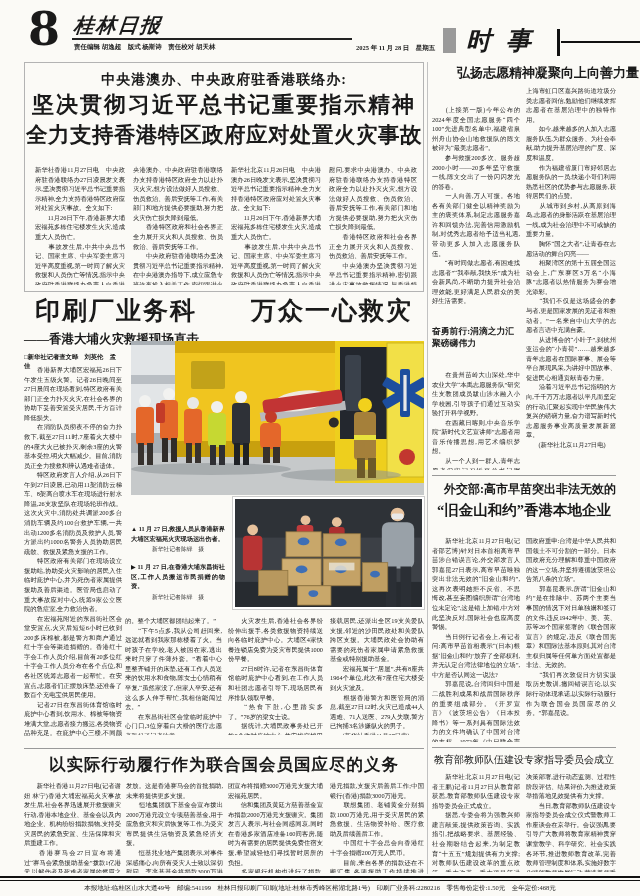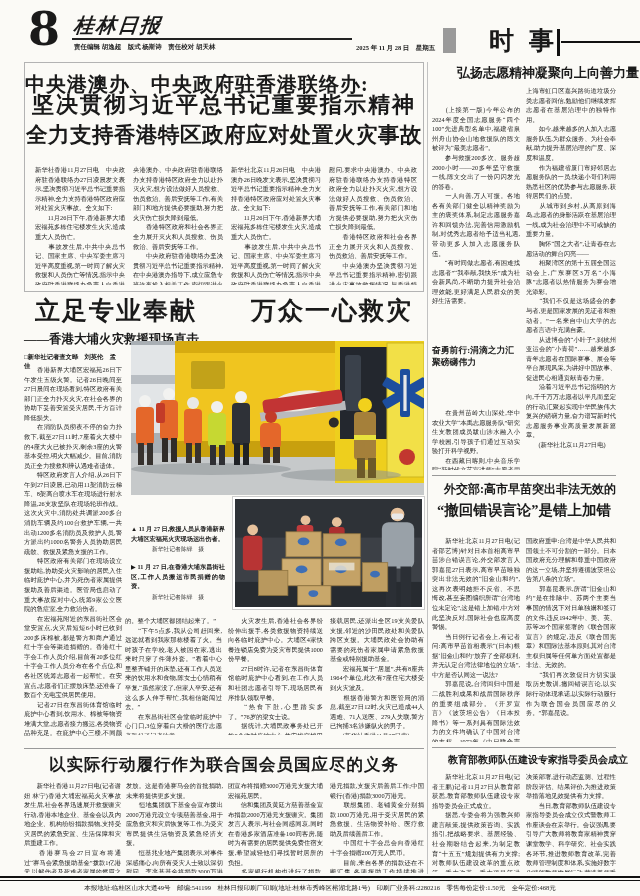--- a/index.html
+++ b/index.html
@@ -8,26 +8,26 @@
          font-family:"Liberation Serif","DejaVu Serif",serif; }
   .abs { position:absolute; }
   
   .pagenum { left:28px; top:2px; font-size:46px; font-weight:bold; font-family:"DejaVu Serif",serif; }
   .masthead { left:74px; top:12px; font-size:20px; font-weight:bold; font-style:italic;
               letter-spacing:2px; transform:skewX(-6deg); }
   .mast-rule { left:72px; top:38px; width:280px; height:1.5px; background:#222; }
   .editors { left:74px; top:43px; font-size:6.5px; font-weight:bold; color:#222; }
   .dateline { left:356px; top:44px; font-size:6.5px; font-weight:bold; }
   .gray-block { left:443px; top:28px; width:13px; height:25px; background:#9a9a9a; }
-  .section-title { left:489px; top:24px; font-size:25px; font-weight:bold; letter-spacing:15px; }
+  .section-title { left:466px; top:24px; font-size:25px; font-weight:bold; letter-spacing:15px;font-style:italic; }
   .section-vbar { left:557px; top:29px; width:3px; height:27px; background:#111; }
   .section-hline { left:561px; top:41px; width:79px; height:1.5px; background:#111; }
   
   .lead-box { left:24px; top:62px; width:400px; height:230px; border:1px solid #b3b3b3; background:#fbfaf6; }
-  .lead-kicker { left:0; top:8px; width:100%; font-size:20px; font-weight:bold; letter-spacing:1px; }
+  .lead-kicker { left:0; top:8px; width:100%; text-align:center; font-size:14px; font-weight:bold; letter-spacing:1px; }
   .lead-h1 { left:0; top:27px; width:100%; text-align:center; font-size:22px; font-weight:900;
              font-family:"Liberation Sans","DejaVu Sans",sans-serif; letter-spacing:2px; }
   .lead-h2 { left:0; top:57px; width:100%; text-align:center; font-size:21.5px; font-weight:900;
              font-family:"Liberation Sans","DejaVu Sans",sans-serif; letter-spacing:0.5px; }
   .ncol { font-size:6.3px; line-height:1.52; text-align:justify; white-space:pre-wrap;
           overflow:hidden; color:#222; }
   .lc { top:102px; height:120px; }
   .lc1 { left:10px;  width:90px; } .lc2 { left:108px; width:90px; }
   .lc3 { left:206px; width:90px; } .lc4 { left:304px; width:88px; }
   
@@ -49,29 +49,29 @@
   .don-rule { left:24px; top:748px; width:400px; height:1px; background:#999; }
   .don-h { left:24px; top:754px; width:400px; text-align:center; font-size:16.5px; font-weight:bold; letter-spacing:1px; }
   .dc { top:781px; height:92px; }
   .dc1 { left:24px;  width:97px; } .dc2 { left:126px; width:97px; }
   .dc3 { left:228px; width:95px; } .dc4 { left:330px; width:94px; }
   
   .vdiv { left:427px; top:62px; width:1px; height:812px; background:#c2c2c2; }
   .ra-h { left:432px; top:64px; width:184px; text-align:center; font-size:13px; font-weight:bold;margin-left:24px; }
   .ra-c1 { left:432px; top:86px; width:88px; height:384px; }
   .ra-c2 { left:526px; top:86px; width:90px; height:384px; }
-  .sub-h { font-size:8.8px; font-weight:bold; line-height:1.35; margin:20px 0; text-align:left; white-space:normal; }
+  .sub-h { font-size:8.8px; font-weight:bold; line-height:1.35; margin:1px 0; text-align:left; white-space:normal; }
   .flow { white-space:pre-wrap; }
   .rdiv1 { left:432px; top:475px; width:184px; height:1px; background:#999; }
   .rb-h1 { left:432px; top:481px; width:184px; text-align:right; font-size:12px; font-weight:bold; }
   .rb-h2 { left:432px; top:501px; width:184px; text-align:center; font-size:14.5px; font-weight:bold; }
   .rb-c1 { left:432px; top:536px; width:88px; height:206px; }
   .rb-c2 { left:526px; top:536px; width:90px; height:206px; }
   .rdiv2 { left:432px; top:747px; width:184px; height:1px; background:#999; }
-  .rc-h { left:448px; top:753px; width:184px; text-align:left; font-size:10px; font-weight:bold; }
+  .rc-h { left:432px; top:753px; width:184px; text-align:center; font-size:10px; font-weight:normal; }
   .rc-c1 { left:432px; top:772px; width:88px; height:100px; }
   .rc-c2 { left:526px; top:772px; width:90px; height:100px; }
   
   .foot-rule { left:0; top:876px; width:640px; height:5px; border-top:2.5px solid #111; border-bottom:1px solid #111; }
   .foot-text { left:0; top:884px; width:640px; text-align:center; font-size:6.5px; color:#222; }
 </style>
 </head>
 <body>
 
 <div class="abs pagenum">8</div>
@@ -95,21 +95,21 @@
 　　香港特区政府和社会各界正全力展开灭火和人员搜救、伤员救治、善后安抚等工作。
 　　中央政府驻香港联络办坚决贯彻习近平总书记重要指示精神,在中央港澳办指导下,成立应急专班连夜投入相关工作,密切跟进火灾事故救援情况,与香港特区政府保持密切沟通,并配合协调有关部门和地方提供必要援助,全力支持香港特区政府应对处置火灾事故。</div>
   <div class="abs ncol lc lc3">新华社北京11月26日电　中央港澳办26日晚发文表示,坚决贯彻习近平总书记重要指示精神,全力支持香港特区政府应对处置火灾事故。全文如下:
 　　11月26日下午,香港新界大埔宏福苑多栋住宅楼发生火灾,造成重大人员伤亡。
 　　事故发生后,中共中央总书记、国家主席、中央军委主席习近平高度重视,第一时间了解火灾救援和人员伤亡等情况,指示中央政府驻香港联络办负责人向香港特区行政长官李家超转达他对遇难人员和殉职消防员的哀悼、对遇难者家属和受灾人员的</div>
   <div class="abs ncol lc lc4">慰问,要求中央港澳办、中央政府驻香港联络办支持香港特区政府全力以赴扑灭火灾,想方设法做好人员搜救、伤员救治、善后安抚等工作,有关部门和地方提供必要援助,努力把火灾伤亡损失降到最低。
 　　香港特区政府和社会各界正全力展开灭火和人员搜救、伤员救治、善后安抚等工作。
 　　中央港澳办坚决贯彻习近平总书记重要指示精神,密切跟进火灾事故救援情况,与香港特区政府保持密切沟通,并协调有关部门和地方提供必要援助,全力支持香港特区政府应对处置火灾事故。</div>
 </div>
 
-<div class="abs feat-h">立足专业奉献　　万众一心救灾</div>
+<div class="abs feat-h">印刷厂业务科　　万众一心救灾</div>
 <div class="abs feat-sub">——香港大埔火灾救援现场直击</div>
 <div class="abs byline">□新华社记者查文晔　刘英伦　孟佳</div>
 <div class="abs ncol f-col1">　　香港新界大埔区宏福苑26日下午发生五级火警。记者26日晚间至27日晨间在现场看到,特区政府有关部门正全力扑灭火灾,在社会各界的协助下妥善安置受灾居民,千方百计降低损失。
 　　在消防队员彻夜不停的奋力扑救下,截至27日11时,7座着火大楼中的4座大火已被扑灭,剩余3座的火警基本受控,明火大幅减少。目前,消防员正全力搜救和辨认遇难者遗体。
 　　特区政府发言人介绍,从26日下午到27日凌晨,已动用11架消防云梯车、8架高台喷水车在现场进行射水降温,26支攻坚队在现场轮班作战。这次火灾中,消防处共调派200多台消防车辆及约100台救护车辆,一共出动1200多名消防员及救护人员,警方派出约1000名警务人员协助居民疏散、救援及紧急支援的工作。
 　　特区政府有关部门在现场设立援助站,协助受火灾影响的居民入住临时庇护中心,并为死伤者家属提供援助及善后渠道。医管局也启动了重大事故应对中心,统筹9家公立医院的急症室,全力救治伤者。
 　　在宏福苑附近的东昌街社区会堂安置点,火灾后短短6小时已收到200多床棉被,都是警方和商户通过红十字会等渠道捐赠的。香港红十字会工作人员介绍,目前有20多位红十字会工作人员分布在各个点位,和各社区统筹志愿者一起帮忙。在安置点,志愿者们正摆放床垫,还准备了数百个充电宝供居民使用。
 　　记者27日在东昌街体育馆临时庇护中心看到,饮用水、棉被等物资堆满大堂,志愿者接力搬运,各类物资品种充足。在庇护中心三楼,不同颜色的床垫整齐摆放,原本的活动室成为数百名受灾居民的“避风港”。
 　　大埔关爱队成员林奕权与其他队员连夜在东昌街社区会堂帮忙搬运物资、安置受灾居民。“物资都是大家一起筹的,有公司捐的,也有居民和朋友自己送来</div>
 
@@ -275,21 +275,21 @@
 　　从城市到乡村,从高原到海岛,志愿者的身影活跃在基层治理一线,成为社会治理中不可或缺的重要力量。
 　　胸怀“国之大者”,让青春在志愿活动的舞台闪亮——
 　　相聚湾区的第十五届全国运动会上,广东赛区3万名“小海豚”志愿者以热情服务为赛会增光添彩。
 　　“我们不仅是这场盛会的参与者,更是国家发展的见证者和推动者。”一名来自中山大学的志愿者言语中充满自豪。
 　　从进博会的“小叶子”,到杭州亚运会的“小青荷”……越来越多青年志愿者在国际赛事、展会等平台展现风采,为讲好中国故事、促进民心相通贡献青春力量。
 　　沿着习近平总书记指明的方向,千千万万志愿者以平凡而坚定的行动,汇聚起实现中华民族伟大复兴的磅礴力量,奋力谱写新时代志愿服务事业高质量发展新篇章。
 　　(新华社北京11月27日电)</div>
 
 <div class="abs rdiv1"></div>
 <div class="abs rb-h1">外交部:高市早苗突出非法无效的</div>
-<div class="abs rb-h2">“撤回错误言论”是错上加错</div>
+<div class="abs rb-h2">“旧金山和约”香港本地企业</div>
 <div class="abs ncol rb-c1">　　新华社北京11月27日电(记者邵艺博)针对日本首相高市早苗涉台错误言论,外交部发言人郭嘉昆27日表示,高市早苗唯独突出非法无效的“旧金山和约”,这再次表明她拒不反省、不思悔改,甚至妄图编织所谓“台湾地位未定论”,这是错上加错,中方对此坚决反对,国际社会也应高度警惕。
 　　当日例行记者会上,有记者问:高市早苗首相表示“(日本)根据‘旧金山和约’放弃了全部权利,并无认定台湾法律地位的立场”,中方是否认同这一说法?
 　　郭嘉昆说,台湾回归中国是二战胜利成果和战后国际秩序的重要组成部分。《开罗宣言》《波茨坦公告》《日本投降书》等一系列具有国际法效力的文件均确认了中国对台湾的主权。1972年《中日联合声明》明确表示,“中华人民共和</div>
 <div class="abs ncol rb-c2">国政府重申:台湾是中华人民共和国领土不可分割的一部分。日本国政府充分理解和尊重中国政府的这一立场,并坚持遵循波茨坦公告第八条的立场”。
 　　郭嘉昆表示,所谓“旧金山和约”是在排除中、苏两个主要当事国的情况下对日单独媾和签订的文件,违反1942年中、美、英、苏等26个国家签署的《联合国家宣言》的规定,违反《联合国宪章》和国际法基本原则,其对台湾主权归属等任何单方面处置都是非法、无效的。
 　　“我们再次敦促日方切实汲取历史教训,撤回错误言论,以实际行动体现承诺,以实际行动履行作为联合国会员国应尽的义务。”郭嘉昆说。</div>
 
 <div class="abs rdiv2"></div>
 <div class="abs rc-h">教育部教师队伍建设专家指导委员会成立</div>
 <div class="abs ncol rc-c1">　　新华社北京11月27日电(记者王鹏)记者11月27日从教育部获悉,教育部教师队伍建设专家指导委员会正式成立。

